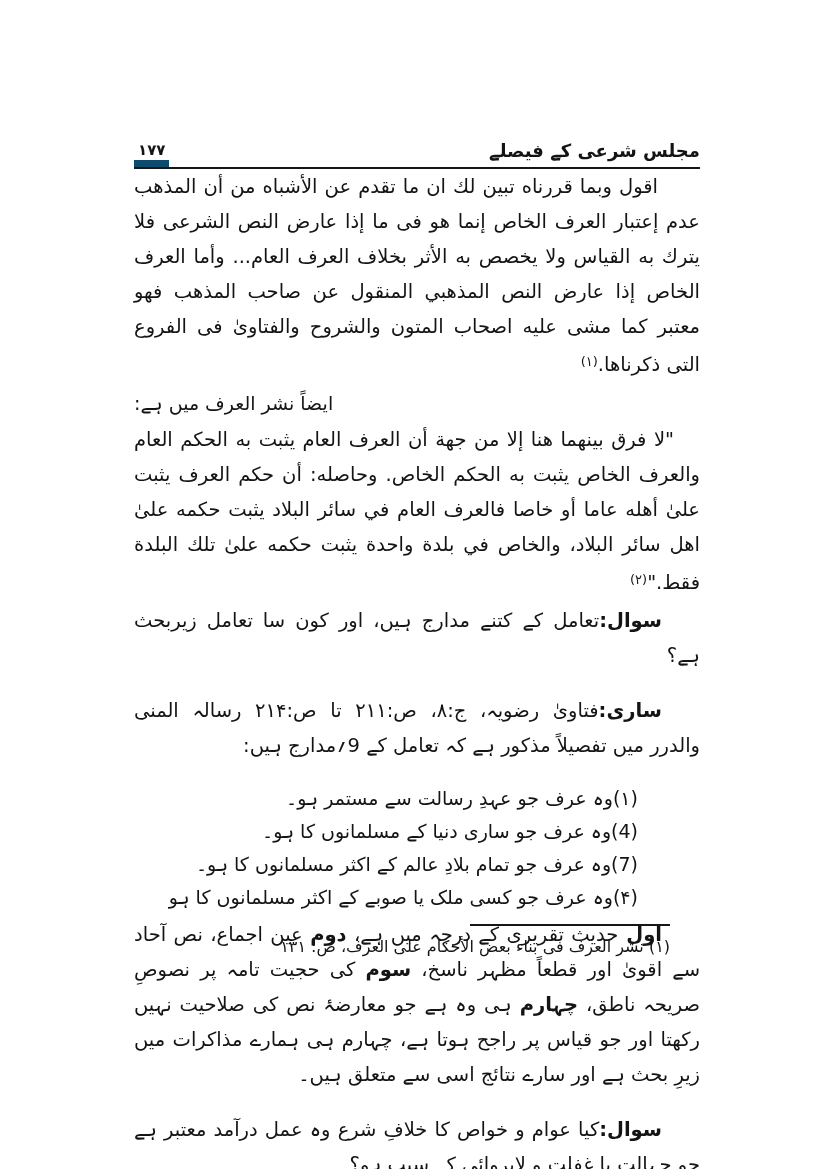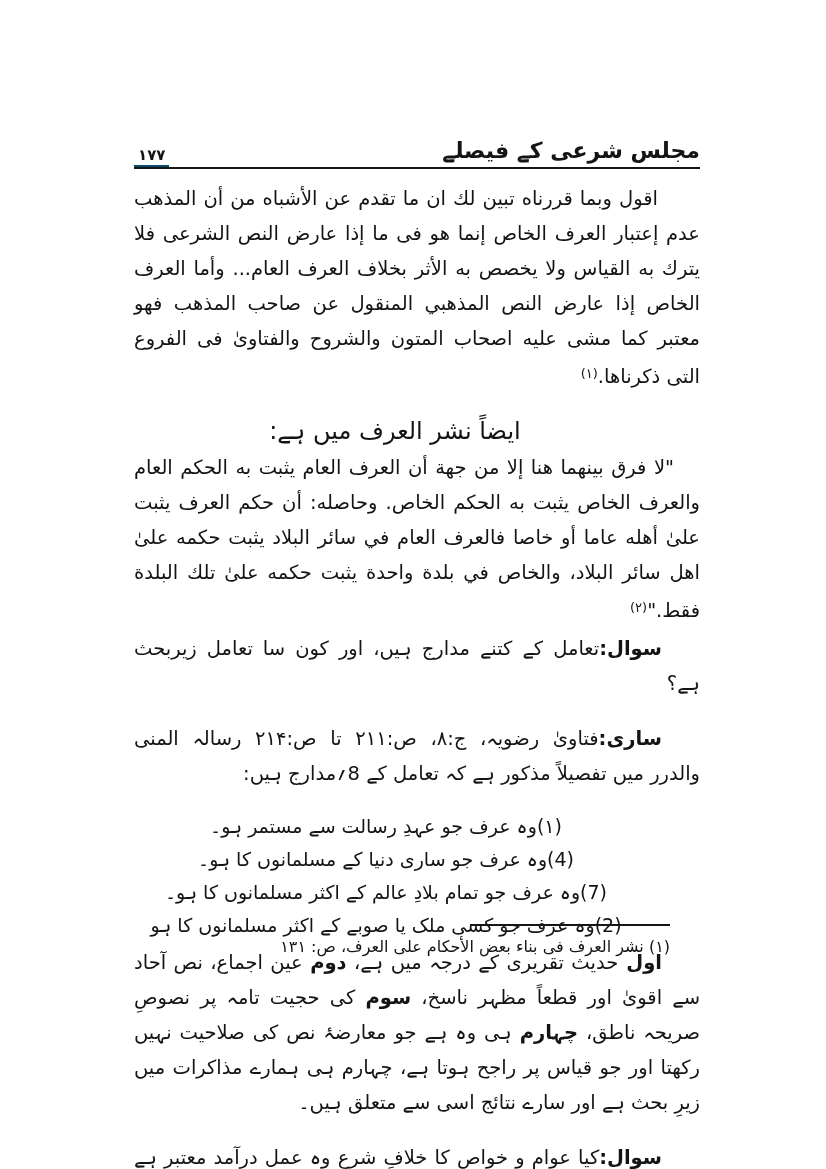--- a/index.html
+++ b/index.html
@@ -19,59 +19,59 @@
     direction:rtl;
   }
   
   .header {
     display:flex;
     align-items:flex-end;
     border-bottom:2.5px solid #161616;
     padding-bottom:5px;
   }
   .header-title {
-    font-size:22px;
+    font-size:18px;
     font-weight:bold;
     line-height:22px;
   }
   .header-spacer { flex:1; }
   .header-pagenum {
     font-size:15px;
     font-weight:bold;
     letter-spacing:1px;
-    border-bottom:2px solid #0c4a6e;
+    border-bottom:7px solid #0c4a6e;
     padding:0 4px 1px 4px;
     margin-bottom:-5px;
   }
   
   .arabic, .urdu {
     font-size:19.5px;
     line-height:35px;
     text-align:justify;
     text-align-last:right;
   }
-  .para1 { margin:12px 0 0 0; text-indent:42px; }
+  .para1 { margin:0 0 0 0; text-indent:42px; }
   .quote { margin:2px 0 0 0; text-indent:26px; }
   .intro-line {
-    margin:20px 44px 0 0;
-    font-size:24px;
+    margin:4px 44px 0 0;
+    font-size:19px;
     line-height:34px;
-    text-align:center;
+    text-align:left;
   }
   .fnref {
     font-size:13px;
     vertical-align:5px;
     letter-spacing:0;
   }
   .qa { margin-top:3px; text-indent:38px; }
   .qa-label { font-weight:bold; }
   .bold { font-weight:bold; }
   .grade-list { margin:2px 0 0 0; padding:0; list-style:none; }
   .grade-list li {
-    text-align:center;
+    text-align:right;
     margin:0 62px 0 0;
     font-size:19px;
     line-height:33px;
   }
   
   .footnotes {
     position:absolute;
     top:924px; right:156px;
     width:336px;
     direction:rtl;
@@ -102,27 +102,27 @@
     </div>
 
     <p class="arabic para1"><span>اقول وبما قررناه تبين لك ان ما تقدم عن الأشباه من أن المذهب عدم إعتبار العرف الخاص إنما هو فى ما إذا عارض النص الشرعى فلا يترك به القياس ولا يخصص به الأثر بخلاف العرف العام... وأما العرف الخاص إذا عارض النص المذهبي المنقول عن صاحب المذهب فهو معتبر كما مشى عليه اصحاب المتون والشروح والفتاوىٰ فى الفروع التى ذكرناها.</span><span class="fnref">(۱)</span></p>
 
     <p class="intro-line">ایضاً نشر العرف میں ہے:</p>
 
     <p class="arabic quote"><span>"لا فرق بينهما هنا إلا من جهة أن العرف العام يثبت به الحكم العام والعرف الخاص يثبت به الحكم الخاص. وحاصله: أن حكم العرف يثبت علىٰ أهله عاما أو خاصا فالعرف العام في سائر البلاد يثبت حكمه علىٰ اهل سائر البلاد، والخاص في بلدة واحدة يثبت حكمه علىٰ تلك البلدة فقط."</span><span class="fnref">(۲)</span></p>
 
     <p class="urdu qa"><span class="qa-label">سوال:</span><span>تعامل کے کتنے مدارج ہیں، اور کون سا تعامل زیربحث ہے؟</span></p>
 
-    <p class="urdu qa"><span class="qa-label">ساری:</span><span>فتاویٰ رضویہ، ج:۸، ص:۲۱۱ تا ص:۲۱۴ رسالہ المنی والدرر میں تفصیلاً مذکور ہے کہ تعامل کے 8؍مدارج ہیں:</span></p>
+    <p class="urdu qa"><span class="qa-label">ساری:</span><span>فتاویٰ رضویہ، ج:۸، ص:۲۱۱ تا ص:۲۱۴ رسالہ المنی والدرر میں تفصیلاً مذکور ہے کہ تعامل کے 9؍مدارج ہیں:</span></p>
 
     <ul class="grade-list">
       <li>(۱)وہ عرف جو عہدِ رسالت سے مستمر ہو۔</li>
       <li>(4)وہ عرف جو ساری دنیا کے مسلمانوں کا ہو۔</li>
       <li>(7)وہ عرف جو تمام بلادِ عالم کے اکثر مسلمانوں کا ہو۔</li>
-      <li>(2)وہ عرف جو کسی ملک یا صوبے کے اکثر مسلمانوں کا ہو</li>
+      <li>(۴)وہ عرف جو کسی ملک یا صوبے کے اکثر مسلمانوں کا ہو</li>
     </ul>
 
     <p class="urdu qa"><span class="bold">اول </span><span>حدیث تقریری کے درجہ میں ہے، </span><span class="bold">دوم</span><span> عین اجماع، نص آحاد سے اقویٰ اور قطعاً مظہر ناسخ، </span><span class="bold">سوم</span><span> کی حجیت تامہ پر نصوصِ صریحہ ناطق، </span><span class="bold">چہارم</span><span> ہی وہ ہے جو معارضۂ نص کی صلاحیت نہیں رکھتا اور جو قیاس پر راجح ہوتا ہے، چہارم ہی ہمارے مذاکرات میں زیرِ بحث ہے اور سارے نتائج اسی سے متعلق ہیں۔</span></p>
 
     <p class="urdu qa"><span class="qa-label">سوال:</span><span>کیا عوام و خواص کا خلافِ شرع وہ عمل درآمد معتبر ہے جو جہالت یا غفلت و لاپروائی کے سبب ہو؟</span></p>
 
   </div>
 
   <div class="footnotes">
     <div class="fn-rule"></div>

